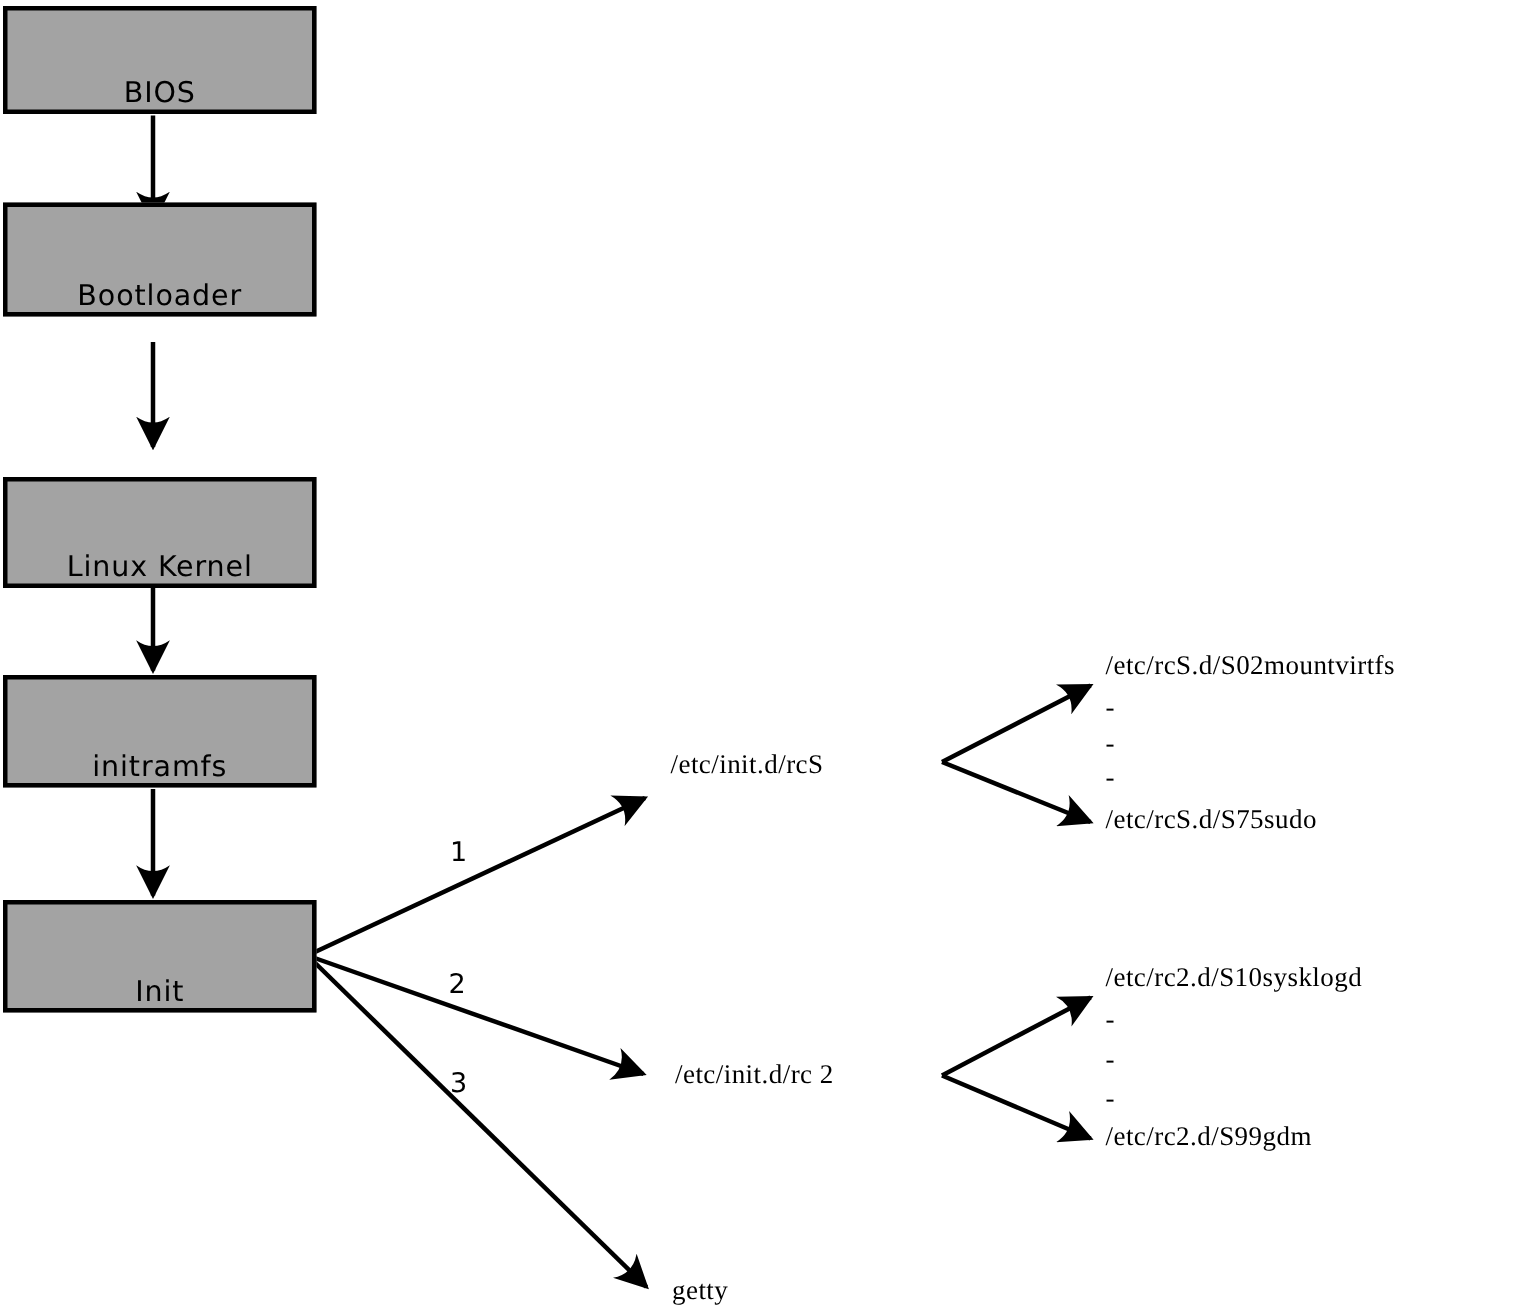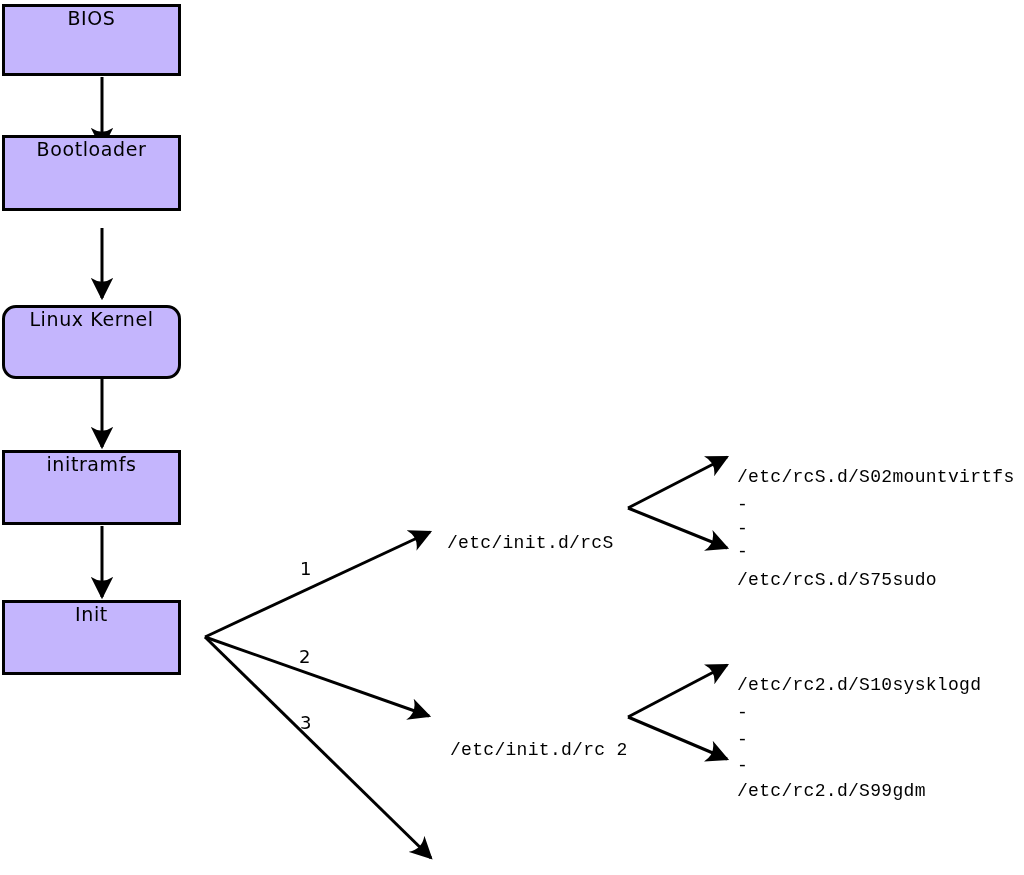--- a/index.html
+++ b/index.html
@@ -1,25 +1,25 @@
 <!DOCTYPE html>
 <html><head>
 <meta charset="utf-8">
 <style>
   html,body{margin:0;padding:0;background:#ffffff;}
   .canvas{position:relative;width:1024px;height:875px;background:#ffffff;color:#000;
           font-family:"DejaVu Sans",sans-serif;overflow:hidden;}
   .arrows{position:absolute;left:0;top:0;width:1024px;height:875px;}
-  .box{position:absolute;left:2px;box-sizing:border-box;width:179px;border:3px solid #000;
-       background:#c4b5fd;display:flex;align-items:flex-start;justify-content:center;}
+  .box{position:absolute;left:2px;box-sizing:border-box;width:209px;border:3px solid #000;
+       background:#a3a3a3;display:flex;align-items:flex-end;justify-content:center;}
   .box .lbl{font-size:19px;letter-spacing:0.6px;white-space:pre;}
   .note{position:absolute;left:358px;top:102px;font-size:19px;letter-spacing:0.6px;white-space:pre;}
   .num{position:absolute;font-size:18px;}
-  .mono{position:absolute;font-family:Liberation Mono, monospace;font-size:18px;
-        letter-spacing:0.3px;white-space:pre;margin-top:34px;}
+  .mono{position:absolute;font-family:Liberation Serif, serif;font-size:18px;
+        letter-spacing:0.3px;white-space:pre;}
 </style>
 </head>
 <body>
 
 <div class="canvas">
 
   <svg class="arrows" viewBox="0 0 1024 875" xmlns="http://www.w3.org/2000/svg">
     <defs>
       <marker id="ah" viewBox="0 0 10 10" refX="9" refY="5" markerWidth="7.5" markerHeight="7.5" orient="auto">
         <path d="M 0 0 L 10 5 L 0 10 Q 3.5 5 0 0 z" fill="#000"></path>
@@ -40,21 +40,21 @@
     <line x1="628" y1="717" x2="727" y2="665" stroke="#000" stroke-width="3" marker-end="url(#ah)"></line>
     <line x1="628" y1="717" x2="727" y2="759" stroke="#000" stroke-width="3" marker-end="url(#ah)"></line>
   </svg>
 
   <div class="box" style="top:4px;height:72px;">
     <span class="lbl">BIOS</span>
   </div>
   <div class="box" style="top:135px;height:76px;">
     <span class="lbl">Bootloader</span>
   </div>
-  <div class="box" style="top:305px;height:74px;border-radius:14px;">
+  <div class="box" style="top:318px;height:74px;">
     <span class="lbl">Linux Kernel</span>
   </div>
   <div class="box" style="top:600px;height:75px;">
     <span class="lbl">Init</span>
   </div>
   <div class="box" style="top:450px;height:75px;">
     <span class="lbl">initramfs</span>
   </div>
 
 

